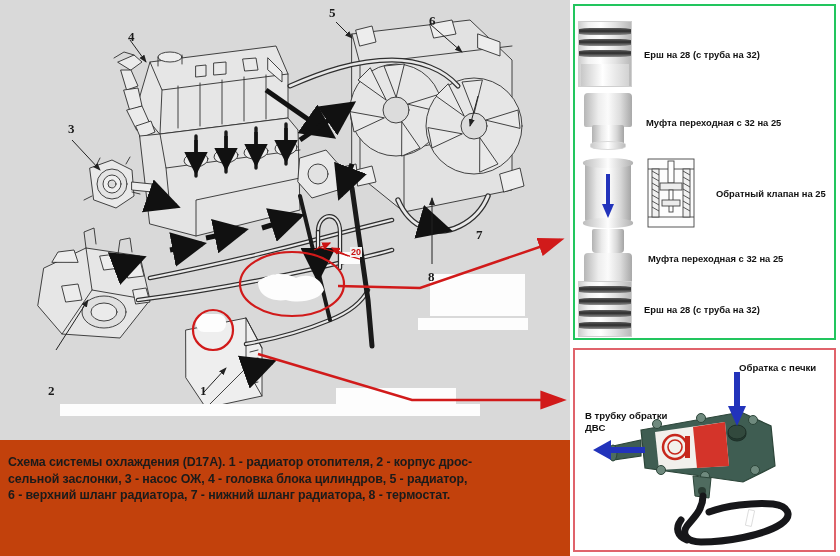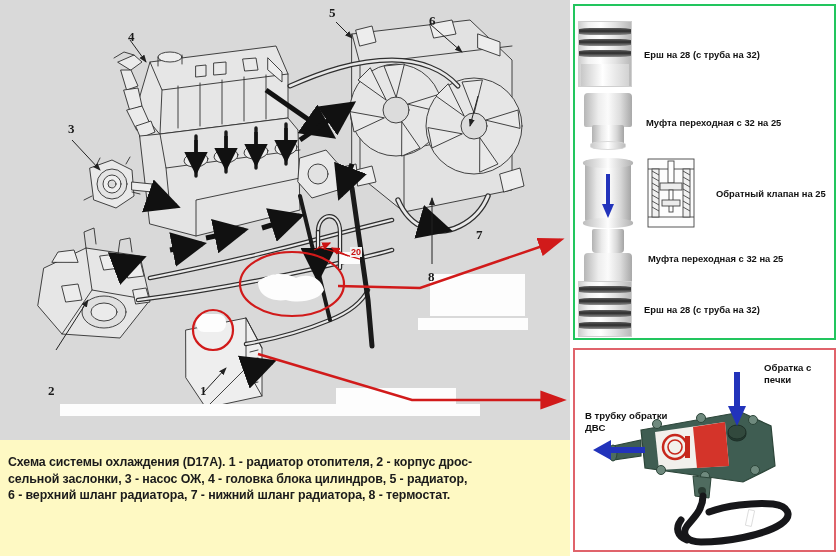--- a/index.html
+++ b/index.html
@@ -28,21 +28,21 @@
 
   .dim-label {
     position:absolute; font-family:"Liberation Sans", sans-serif;
     font-size: 9px; font-weight:700; color:#cc1111;
     background:#f0f0f0; padding:0 1px;
   }
 
   
   #caption {
     position: absolute; left: 0; top: 440px; width: 570px; height: 116px;
-    background: #fef9c3;
+    background: #c2410c;
     padding: 14px 8px 0 8px;
   }
   #caption-text {
     font-family: "Liberation Sans", sans-serif;
     font-size: 12.4px; font-weight: 700; color: #1b1b1b;
     line-height: 16.5px; letter-spacing: -0.1px;
     white-space: pre-line;
   }
 
   
@@ -469,19 +469,19 @@
         <g>
           <path d="M162,22 L162,60" stroke="#2233bb" stroke-width="6" fill="none"></path>
           <path d="M153,56 L162,76 L171,56 Z" fill="#2233bb"></path>
         </g>
         <g>
           <path d="M70,100 L34,100" stroke="#2233bb" stroke-width="6" fill="none"></path>
           <path d="M36,90 L18,100 L36,110 Z" fill="#2233bb"></path>
         </g>
       </svg>
 
-      <span class="heater-label" style="left:189px; top:12px;">Обратка с печки</span>
+      <span class="heater-label" style="left:164px; top:12px;">Обратка с печки</span>
       <span class="heater-label" style="left:10px; top:60px; white-space:pre-line;">В трубку обратки
 ДВС</span>
     </div>
   </div>
 
 </div>
 
 </body></html>

